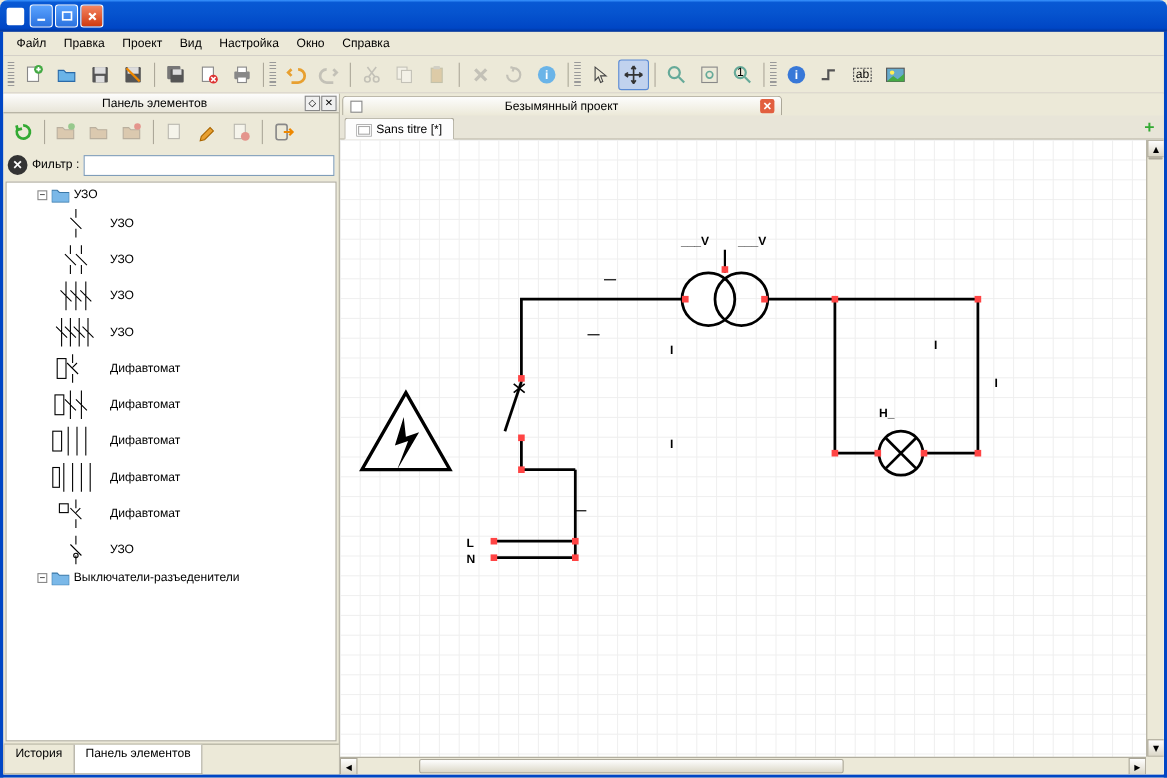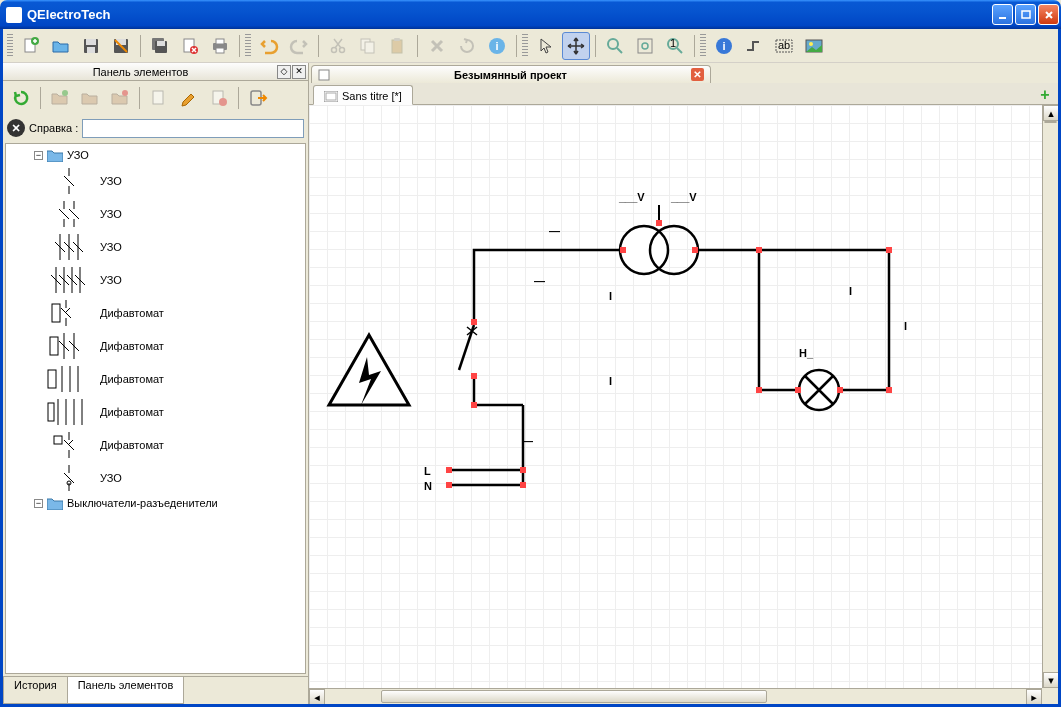--- a/index.html
+++ b/index.html
@@ -56,21 +56,21 @@
   
   .bottom-tabs { height: 28px; display: flex; background: #ece9d8; border-top: 1px solid #aca899; }
   .bottom-tab { padding: 2px 10px; border: 1px solid #aca899; border-top: none; background: #ece9d8; cursor: pointer; margin-right:-1px;}
   .bottom-tab.active { background: #fff; }
   
   
   .canvas-area { flex: 1; display: flex; flex-direction: column; background: #ece9d8; }
   .project-tabs { height: 20px; display: flex; align-items: center; background: #ece9d8; padding: 2px 2px 0 2px; }
   .project-tab { flex: 1; max-width: 400px; height: 18px; background: linear-gradient(to bottom,#fdfdfd,#ece9d8); border: 1px solid #aca899; border-bottom:none; border-radius: 4px 4px 0 0; display: flex; align-items: center; padding: 0 6px; gap: 6px; }
   .project-tab-icon { width:12px;height:12px; }
-  .project-tab-label { flex: 1; text-align: center; font-weight: bold; }
+  .project-tab-label { flex: 1; text-align: center; }
   .project-tab-close { width: 13px; height: 13px; background: #e25f3f; border-radius: 2px; color:#fff; display:flex;align-items:center;justify-content:center;font-size:10px;font-weight:bold; cursor:pointer; }
   
   .sheet-tabs { height: 22px; display: flex; align-items: end; background: #e8e5d8; padding: 0 4px; border-bottom: 1px solid #aca899; }
   .sheet-tab { height: 20px; padding: 2px 10px; background: #fdfdfd; border: 1px solid #aca899; border-bottom: 1px solid #fdfdfd; margin-bottom:-1px; border-radius: 3px 3px 0 0; display: flex; align-items: flex-end; gap: 4px; cursor:pointer;}
   .sheet-tab-icon { width:14px;height:11px; }
   .sheet-add { margin-left: auto; width: 18px; height: 18px; color: #3a3; font-size: 16px; font-weight: bold; display:flex;align-items:center;justify-content:center; cursor:pointer; }
   
   .canvas-wrap { flex: 1; position: relative; background: #fff; overflow: hidden; }
   .canvas { position: absolute; inset: 0 16px 16px 0; background-image:
     linear-gradient(#eee 1px, transparent 1px),
@@ -90,21 +90,20 @@
   .schematic { position: absolute; top: 0; left: 0; }
   
   
   svg { display: block; }
 </style>
 </head>
 <body>
 
 <div class="titlebar">
   <div class="titlebar-icon"></div>
-  <div class="titlebar-text">QElectroTech</div>
   <div class="titlebar-buttons">
     <div class="titlebar-btn btn-min">
         <svg viewBox="0 0 12 12">
           <rect x="2" y="8" width="7" height="2" fill="#fff"></rect>
         </svg>
       </div>
     <div class="titlebar-btn btn-max">
         <svg viewBox="0 0 12 12">
           <rect x="2" y="2" width="8" height="7" fill="none" stroke="#fff" stroke-width="1.5"></rect>
         </svg>
@@ -112,20 +111,29 @@
     <div class="titlebar-btn btn-close">
         <svg viewBox="0 0 12 12">
           <path d="M3 3l6 6M9 3l-6 6" stroke="#fff" stroke-width="2"></path>
         </svg>
       </div>
   </div>
 </div>
 
 <div class="window-body">
 
+  <div class="menubar">
+    <div class="menu-item">Файл</div>
+    <div class="menu-item">Правка</div>
+    <div class="menu-item">Проект</div>
+    <div class="menu-item">Вид</div>
+    <div class="menu-item">Настройка</div>
+    <div class="menu-item">Окно</div>
+    <div class="menu-item">Справка</div>
+  </div>
 
   <div class="toolbar-row">
     <div class="tb-handle"></div>
     <div class="tb-btn">
         <svg width="20" height="20" viewBox="0 0 20 20">
           <rect x="4" y="3" width="10" height="13" fill="#fff" stroke="#888"></rect>
           <circle cx="14" cy="5" r="4" fill="#4a4"></circle>
           <path d="M14 3v4M12 5h4" stroke="#fff" stroke-width="1.5"></path>
         </svg>
       </div>
@@ -333,21 +341,21 @@
         <div class="tb-sep"></div>
         <div class="tb-btn">
             <svg width="20" height="20" viewBox="0 0 20 20">
               <rect x="3" y="3" width="10" height="14" rx="2" fill="none" stroke="#888" stroke-width="1.5"></rect>
               <path d="M10 10h8M15 7l3 3-3 3" fill="none" stroke="#e80" stroke-width="2"></path>
             </svg>
           </div>
       </div>
       <div class="filter-row">
         <div class="filter-clear">✕</div>
-        <span class="filter-label">Справка :</span>
+        <span class="filter-label">Фильтр :</span>
         <input class="filter-input" value="" style="">
       </div>
       <div class="tree-container">
         <div class="tree">
           <div class="tree-node folder">
             <span class="tree-expander">−</span>
             <svg class="tree-folder-icon" viewBox="0 0 16 13">
                 <path d="M0 2h5l2 2h9v9H0z" fill="#7ab8e8" stroke="#3a78a8"></path>
               </svg>
             <span class="tree-label">УЗО</span>

